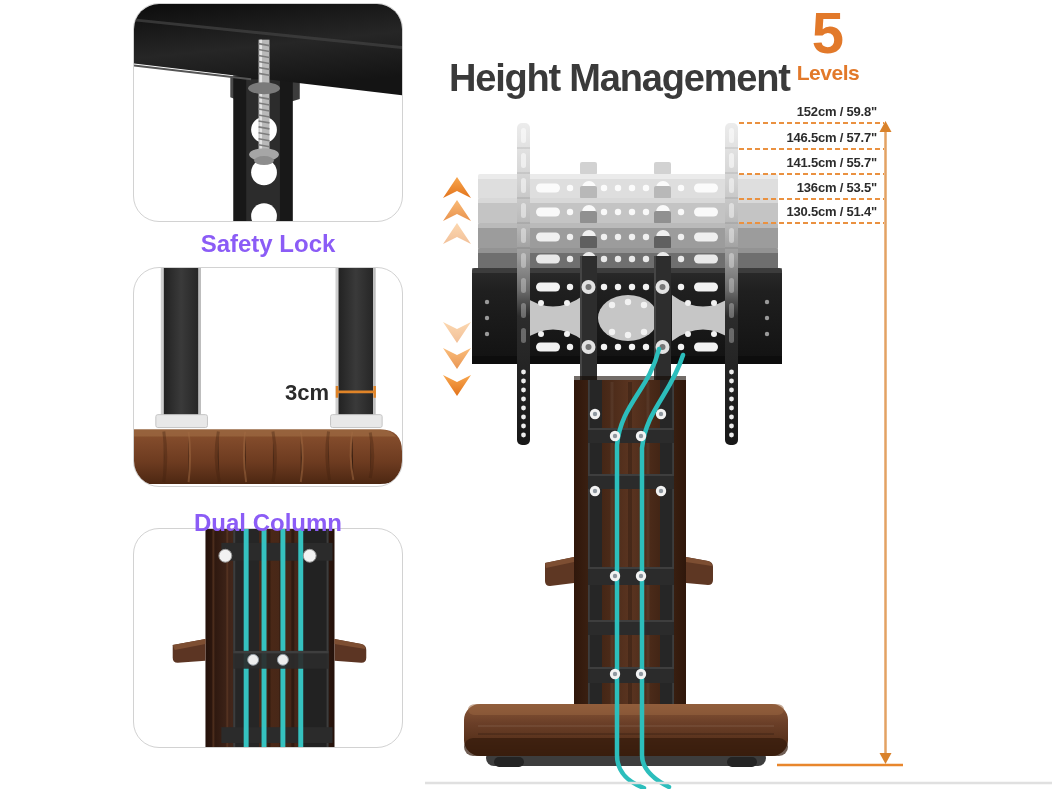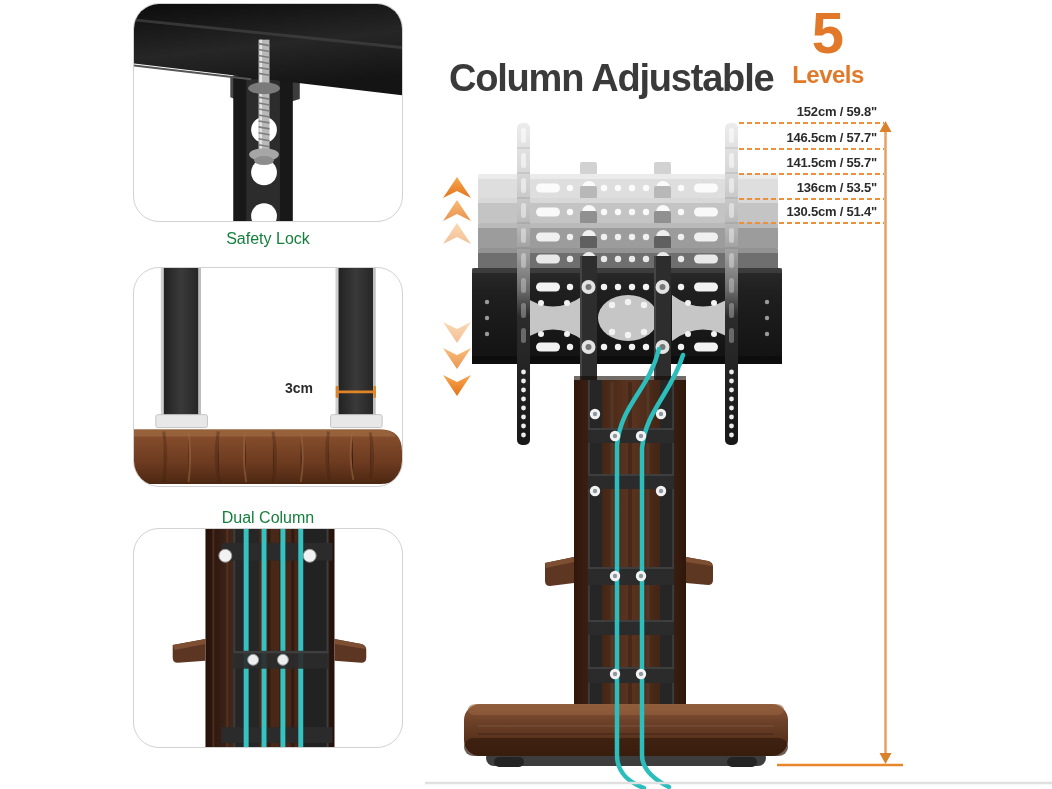--- a/index.html
+++ b/index.html
@@ -6,31 +6,31 @@
   .canvas{position:relative;width:1052px;height:789px;background:#fff;overflow:hidden;
           font-family:"Liberation Sans",sans-serif;}
   .main-art{position:absolute;left:0;top:0;z-index:1;}
   .panel{position:absolute;left:133px;width:270px;box-sizing:border-box;
          border:1.5px solid #d2d2d2;border-radius:26px;overflow:hidden;background:#fff;z-index:2;}
   .panel svg{display:block;width:100%;height:100%;}
   .p1{top:3px;height:219px;}
   .p2{top:267px;height:220px;}
   .p3{top:528px;height:220px;}
   .feature-label{position:absolute;left:133px;width:270px;text-align:center;
-         font-size:16px;font-weight:normal;color:#15803d;z-index:3;white-space:nowrap;}
+         font-size:24px;font-weight:bold;color:#8b5cf6;z-index:3;white-space:nowrap;}
   .fl1{top:230px;} .fl2{top:509px;} .fl3{top:752px;}
   .title{position:absolute;left:449px;top:57px;font-size:38px;font-weight:bold;
          color:#3a3a3a;letter-spacing:-1.2px;z-index:3;white-space:nowrap;}
   .badge{position:absolute;left:780px;top:5px;width:96px;text-align:center;color:#e2792a;z-index:3;}
   .badge-num{font-size:58px;font-weight:bold;line-height:0.95;}
-  .badge-word{font-size:24px;font-weight:bold;letter-spacing:-0.5px;margin-top:1px;}
+  .badge-word{font-size:21px;font-weight:bold;letter-spacing:-0.5px;margin-top:1px;}
   .lvl{position:absolute;right:175px;font-size:13px;font-weight:bold;color:#2b2b2b;
        letter-spacing:-0.2px;z-index:3;white-space:nowrap;}
   .lv1{top:104px;} .lv2{top:130px;} .lv3{top:155px;} .lv4{top:180px;} .lv5{top:204px;}
-  .anno{position:absolute;left:285px;top:380px;font-size:14px;font-weight:bold;color:#2b2b2b;z-index:3;}
+  .anno{position:absolute;left:285px;top:380px;font-size:22px;font-weight:bold;color:#2b2b2b;z-index:3;}
 </style>
 </head>
 <body>
 
 <div class="canvas">
 
   <svg class="main-art" width="1052" height="789" viewBox="0 0 1052 789">
     <defs>
       <linearGradient id="railGrad" x1="0" y1="123" x2="0" y2="445" gradientUnits="userSpaceOnUse">
         <stop offset="0" stop-color="#ececec"></stop>
@@ -424,21 +424,21 @@
       </g>
       <g>
         <circle cx="92" cy="27" r="6.5" fill="#f2f2f2" stroke="#9a9a9a"></circle>
         <circle cx="177" cy="27" r="6.5" fill="#f2f2f2" stroke="#9a9a9a"></circle>
         <circle cx="120" cy="132" r="5.5" fill="#eeeeee" stroke="#8f98a0"></circle>
         <circle cx="150" cy="132" r="5.5" fill="#eeeeee" stroke="#8f98a0"></circle>
       </g>
     </svg>
   </div>
 
-  <div class="title">Column Adjustable</div>
+  <div class="title">Height Management</div>
 
   <div class="badge">
     <div class="badge-num">5</div>
     <div class="badge-word">Levels</div>
   </div>
 
   <div class="lvl lv1">152cm / 59.8"</div>
   <div class="lvl lv2">146.5cm / 57.7"</div>
   <div class="lvl lv3">141.5cm / 55.7"</div>
   <div class="lvl lv4">136cm / 53.5"</div>

